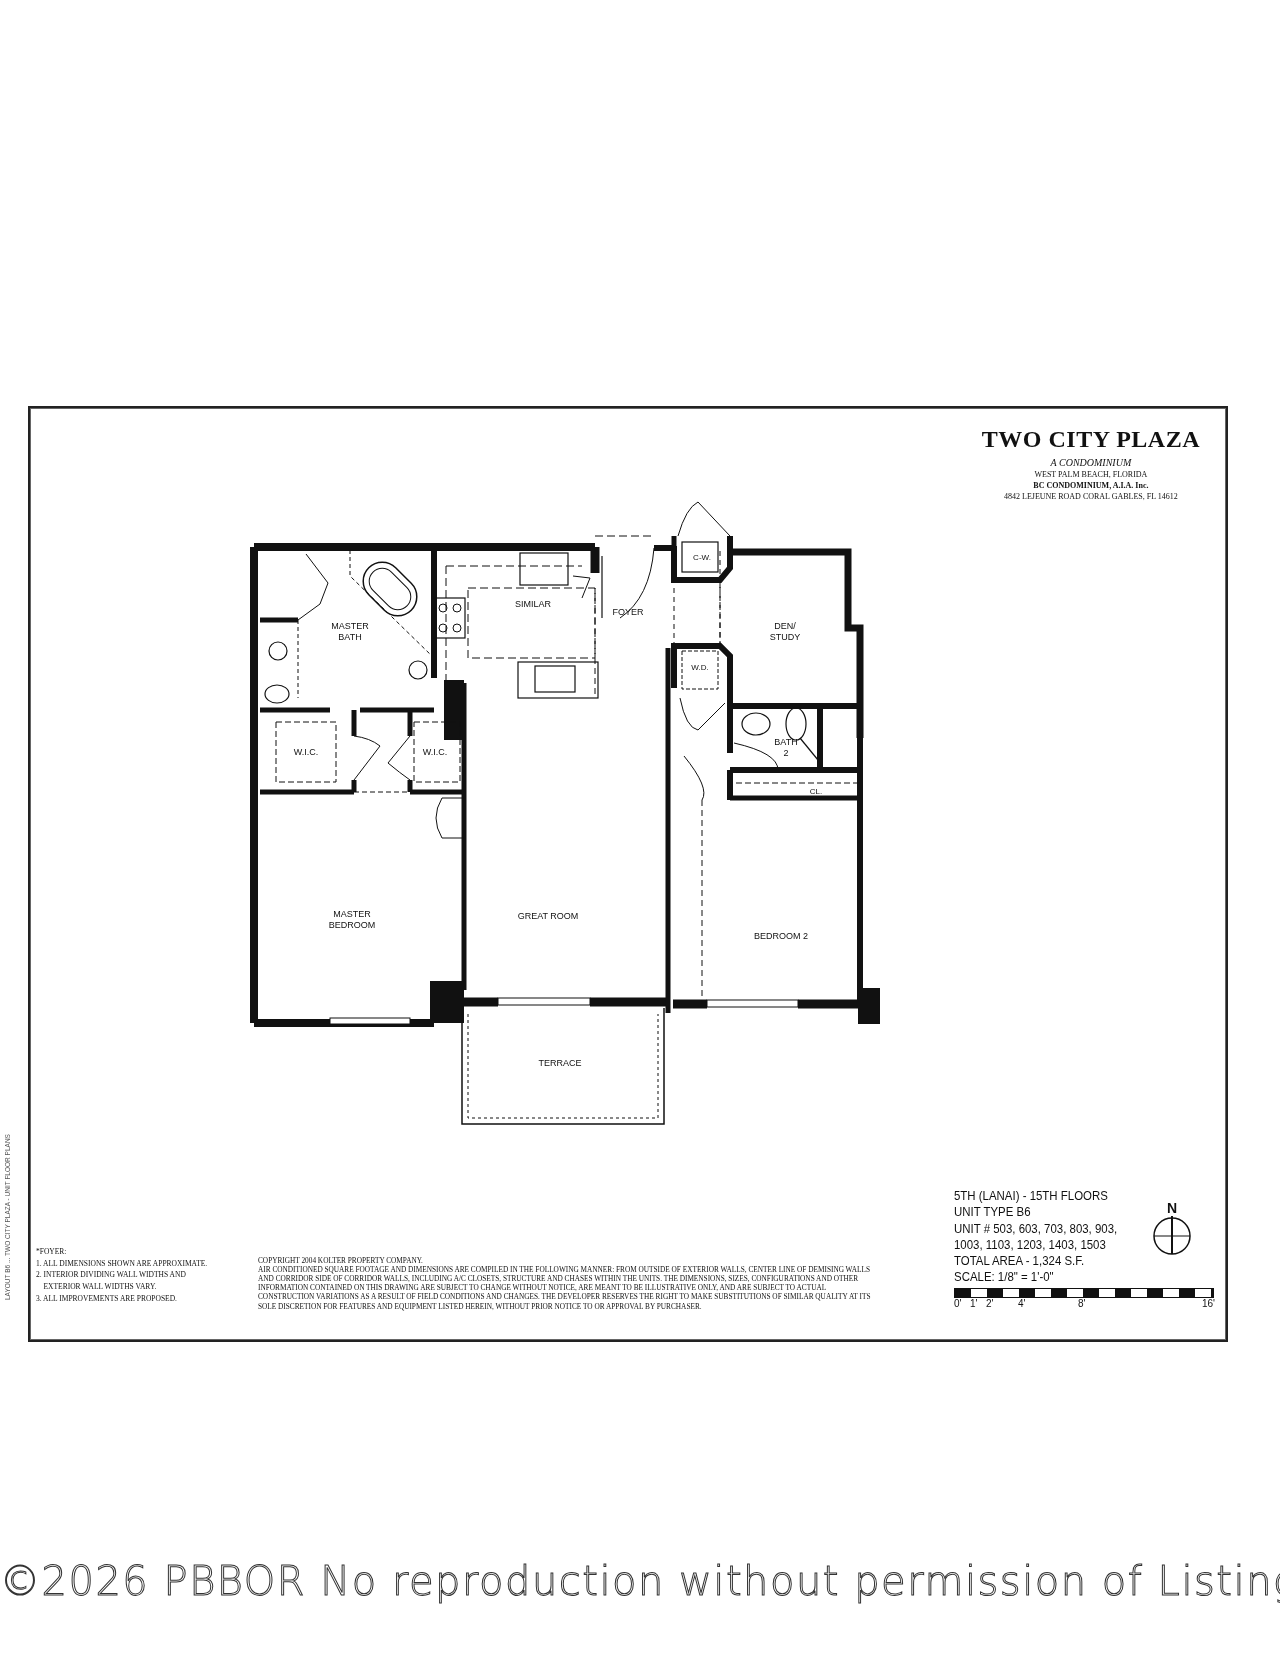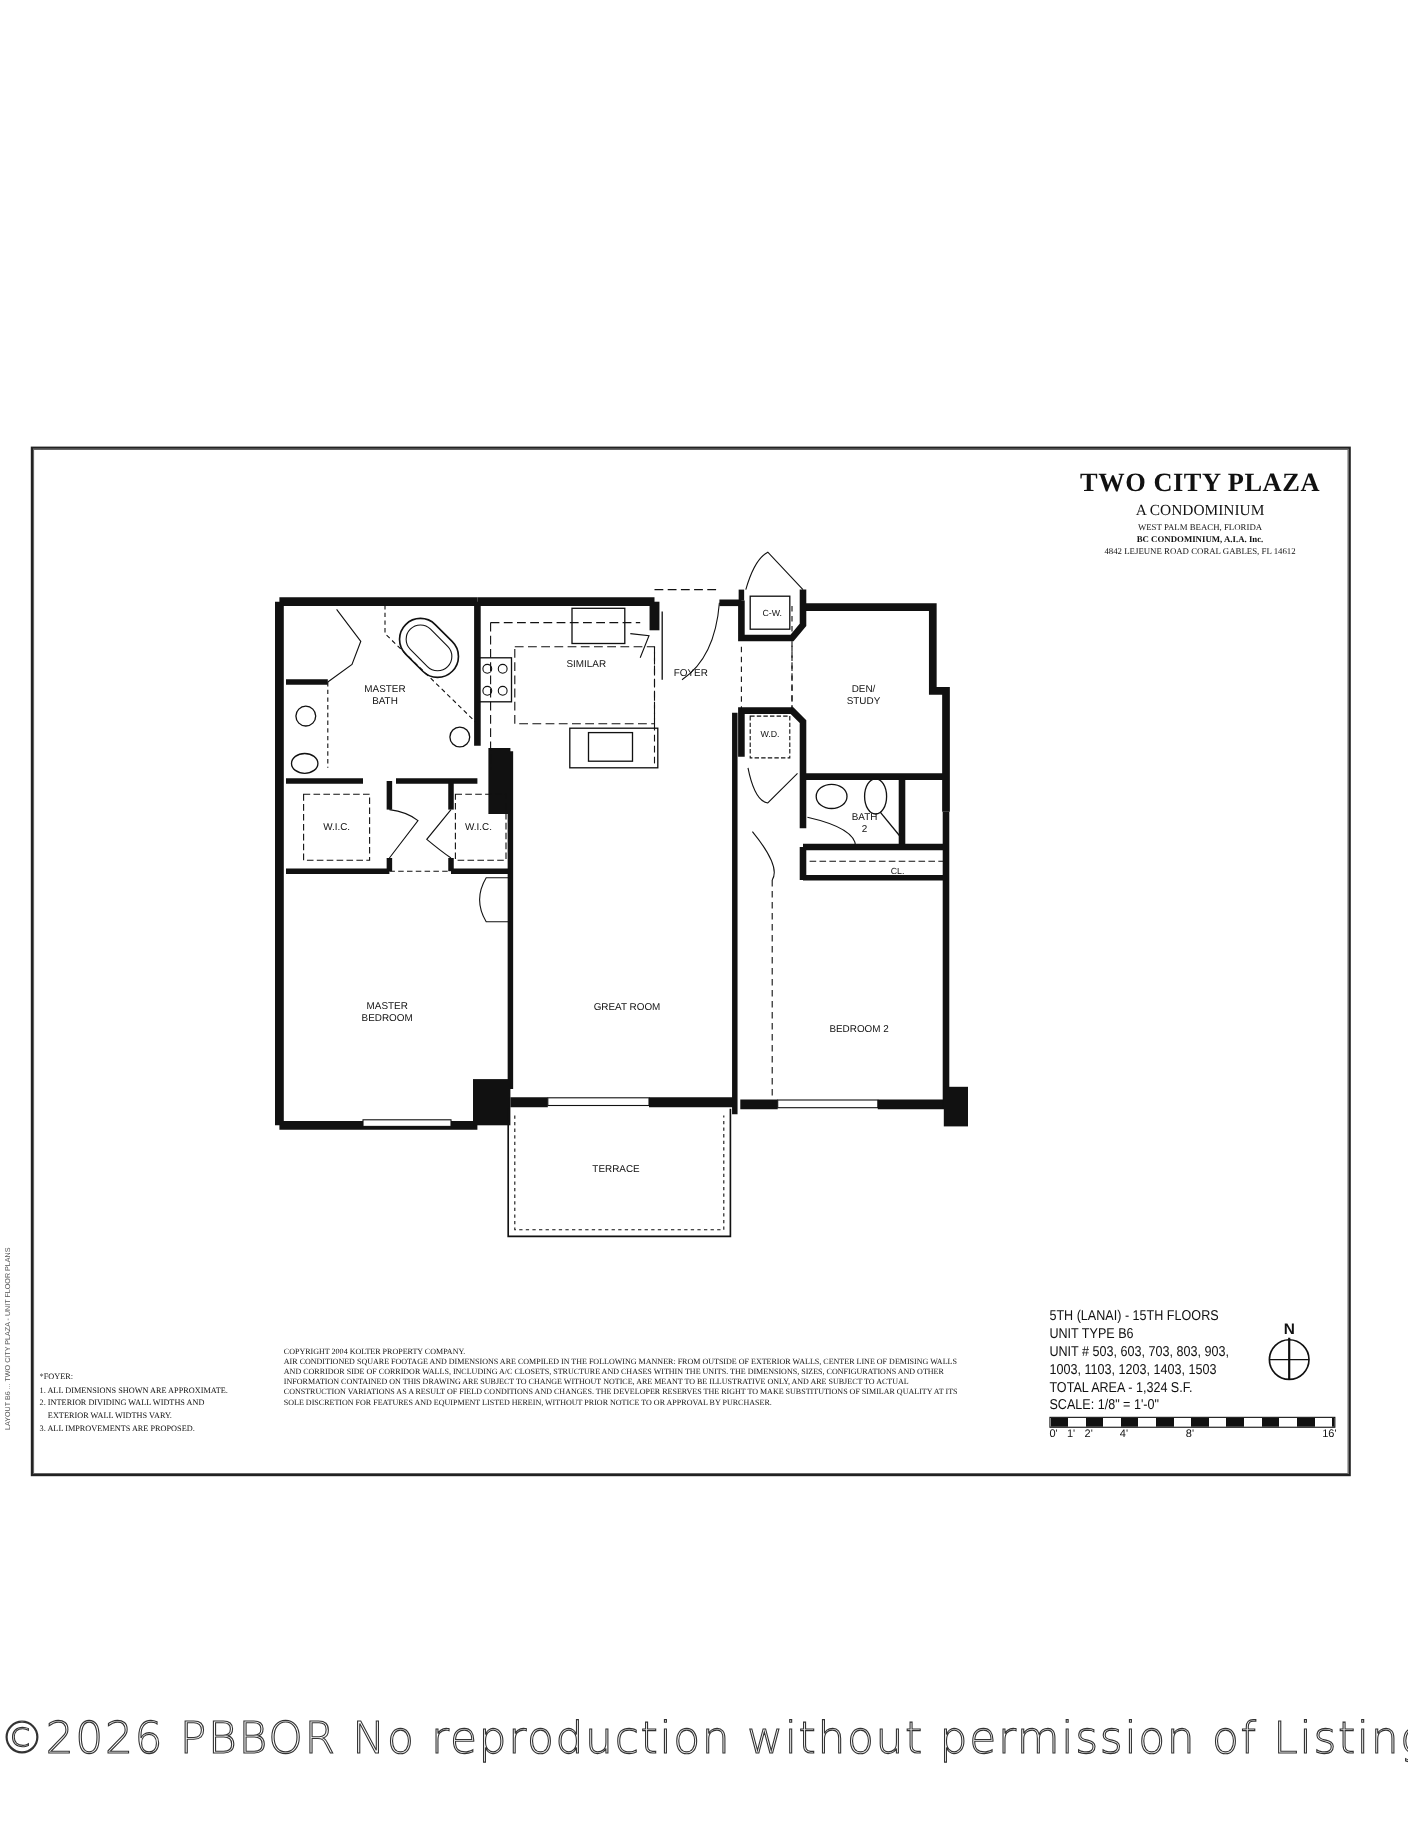--- a/index.html
+++ b/index.html
@@ -1,26 +1,26 @@
 <!DOCTYPE html>
 <html><head>
 <meta charset="utf-8">
 <style>
   html, body { margin: 0; padding: 0; background: #ffffff; }
   body { width: 1280px; height: 1657px; position: relative; overflow: hidden; font-family: "Liberation Sans", sans-serif; color: #111; }
   .sheet { position: absolute; left: 28px; top: 376px; width: 1196px; height: 932px; border: 2px solid #222; box-shadow: 0 0 0 1px #666 inset; margin-top: 30px; }
   .title-block { position: absolute; right: 26px; top: 18px; text-align: center; font-family: "Liberation Serif", serif; }
   .title-block .t1 { font-size: 24px; font-weight: bold; letter-spacing: 0.5px; }
-  .title-block .t2 { font-size: 14px; margin-top: 4px; }
+  .title-block .t2 { font-size: 10px; font-style: italic; margin-top: 4px; }
   .title-block .t3, .title-block .t4, .title-block .t5 { font-size: 8px; margin-top: 2px; }
   .title-block .t4 { font-weight: bold; }
   .plan { position: absolute; left: 0; top: 0; }
   .room-label { position: absolute; font-size: 9px; text-align: center; line-height: 1.2; transform: translate(-50%, -50%); white-space: nowrap; }
   .notes { position: absolute; left: 6px; top: 838px; font-family: "Liberation Serif", serif; font-size: 7.5px; line-height: 1.55; }
-  .copyright { position: absolute; left: 228px; top: 816px; width: 620px; font-family: "Liberation Serif", serif; font-size: 7.3px; line-height: 1.25; }
+  .copyright { position: absolute; left: 228px; top: 848px; width: 620px; font-family: "Liberation Serif", serif; font-size: 7.3px; line-height: 1.25; }
   .unit-info { position: absolute; left: 924px; top: 780px; font-size: 13px; line-height: 1.25; transform: scaleX(0.88); transform-origin: left top; }
   .compass { position: absolute; left: 1122px; top: 792px; }
   .scale-bar { position: absolute; left: 924px; top: 880px; width: 260px; }
   .scale-bar .bar { height: 8px; border: 1px solid #111; background: repeating-linear-gradient(90deg, #111 0 16px, #fff 16px 32px); }
   .scale-bar .ticks { position: relative; height: 12px; font-size: 10px; }
   .scale-bar .ticks span { position: absolute; top: 0; }
   .side-text { position: absolute; left: 4px; top: 1300px; transform: rotate(-90deg); transform-origin: left top; font-size: 6.5px; color: #555; white-space: nowrap; }
   .watermark { position: absolute; left: 0; top: 1558px; width: 1300px; font-size: 40px; font-weight: 300; color: #fff; -webkit-text-stroke: 1px #333; letter-spacing: 1.5px; white-space: nowrap; font-family: "DejaVu Sans", sans-serif; }
 </style>
 </head>
@@ -154,21 +154,21 @@
   <div class="room-label" style="left:755px; top:224px;"><span style="white-space:pre-line;">DEN/
 STUDY</span></div>
   <div class="room-label" style="left:276px; top:344px;">W.I.C.</div>
   <div class="room-label" style="left:405px; top:344px;">W.I.C.</div>
   <div class="room-label" style="left:670px; top:260px; font-size:8px;">W.D.</div>
   <div class="room-label" style="left:756px; top:340px;"><span style="white-space:pre-line;">BATH
 2</span></div>
   <div class="room-label" style="left:786px; top:384px; font-size:8px;">CL.</div>
   <div class="room-label" style="left:322px; top:512px;"><span style="white-space:pre-line;">MASTER
 BEDROOM</span></div>
-  <div class="room-label" style="left:540px; top:508px;">GREAT ROOM</div>
+  <div class="room-label" style="left:518px; top:508px;">GREAT ROOM</div>
   <div class="room-label" style="left:751px; top:528px;">BEDROOM 2</div>
   <div class="room-label" style="left:530px; top:655px;">TERRACE</div>
 
   <div class="notes">
     <div>*FOYER:</div>
     <div>1. ALL DIMENSIONS SHOWN ARE APPROXIMATE.</div>
     <div style="white-space:pre;">2. INTERIOR DIVIDING WALL WIDTHS AND</div>
     <div style="white-space:pre;font-family:Liberation Serif, serif;">    EXTERIOR WALL WIDTHS VARY.</div>
     <div>3. ALL IMPROVEMENTS ARE PROPOSED.</div>
   </div>

